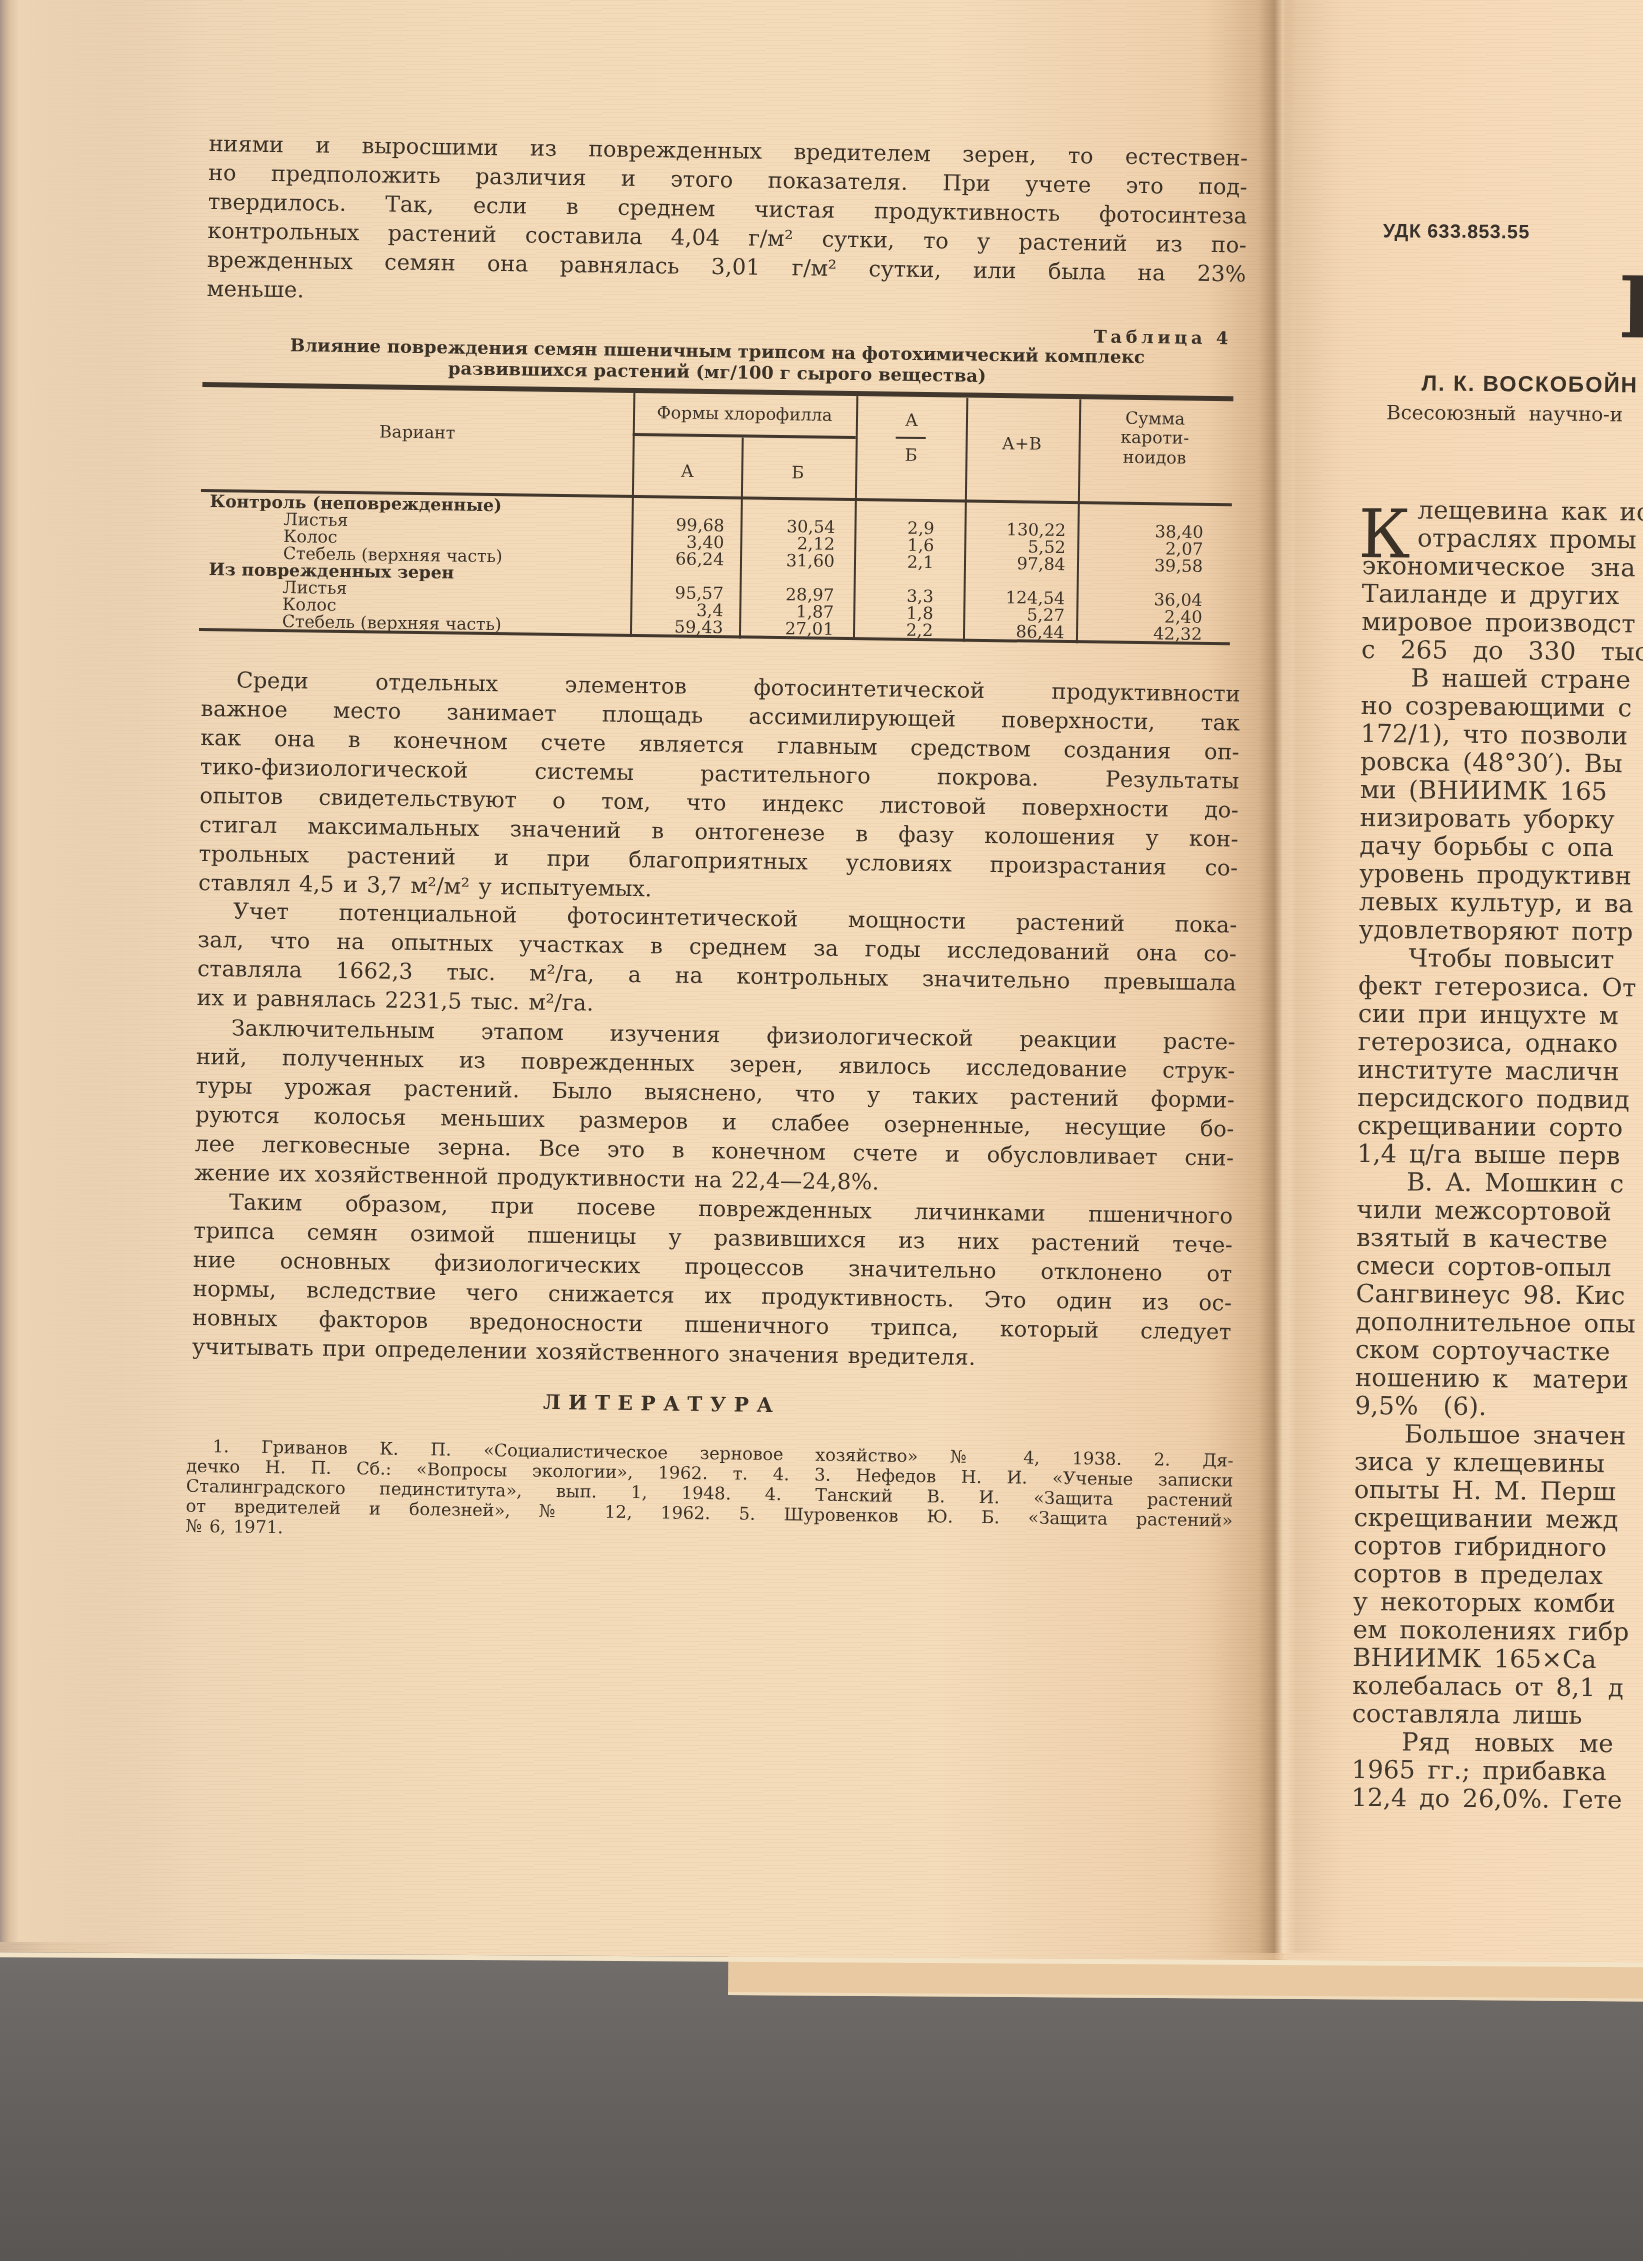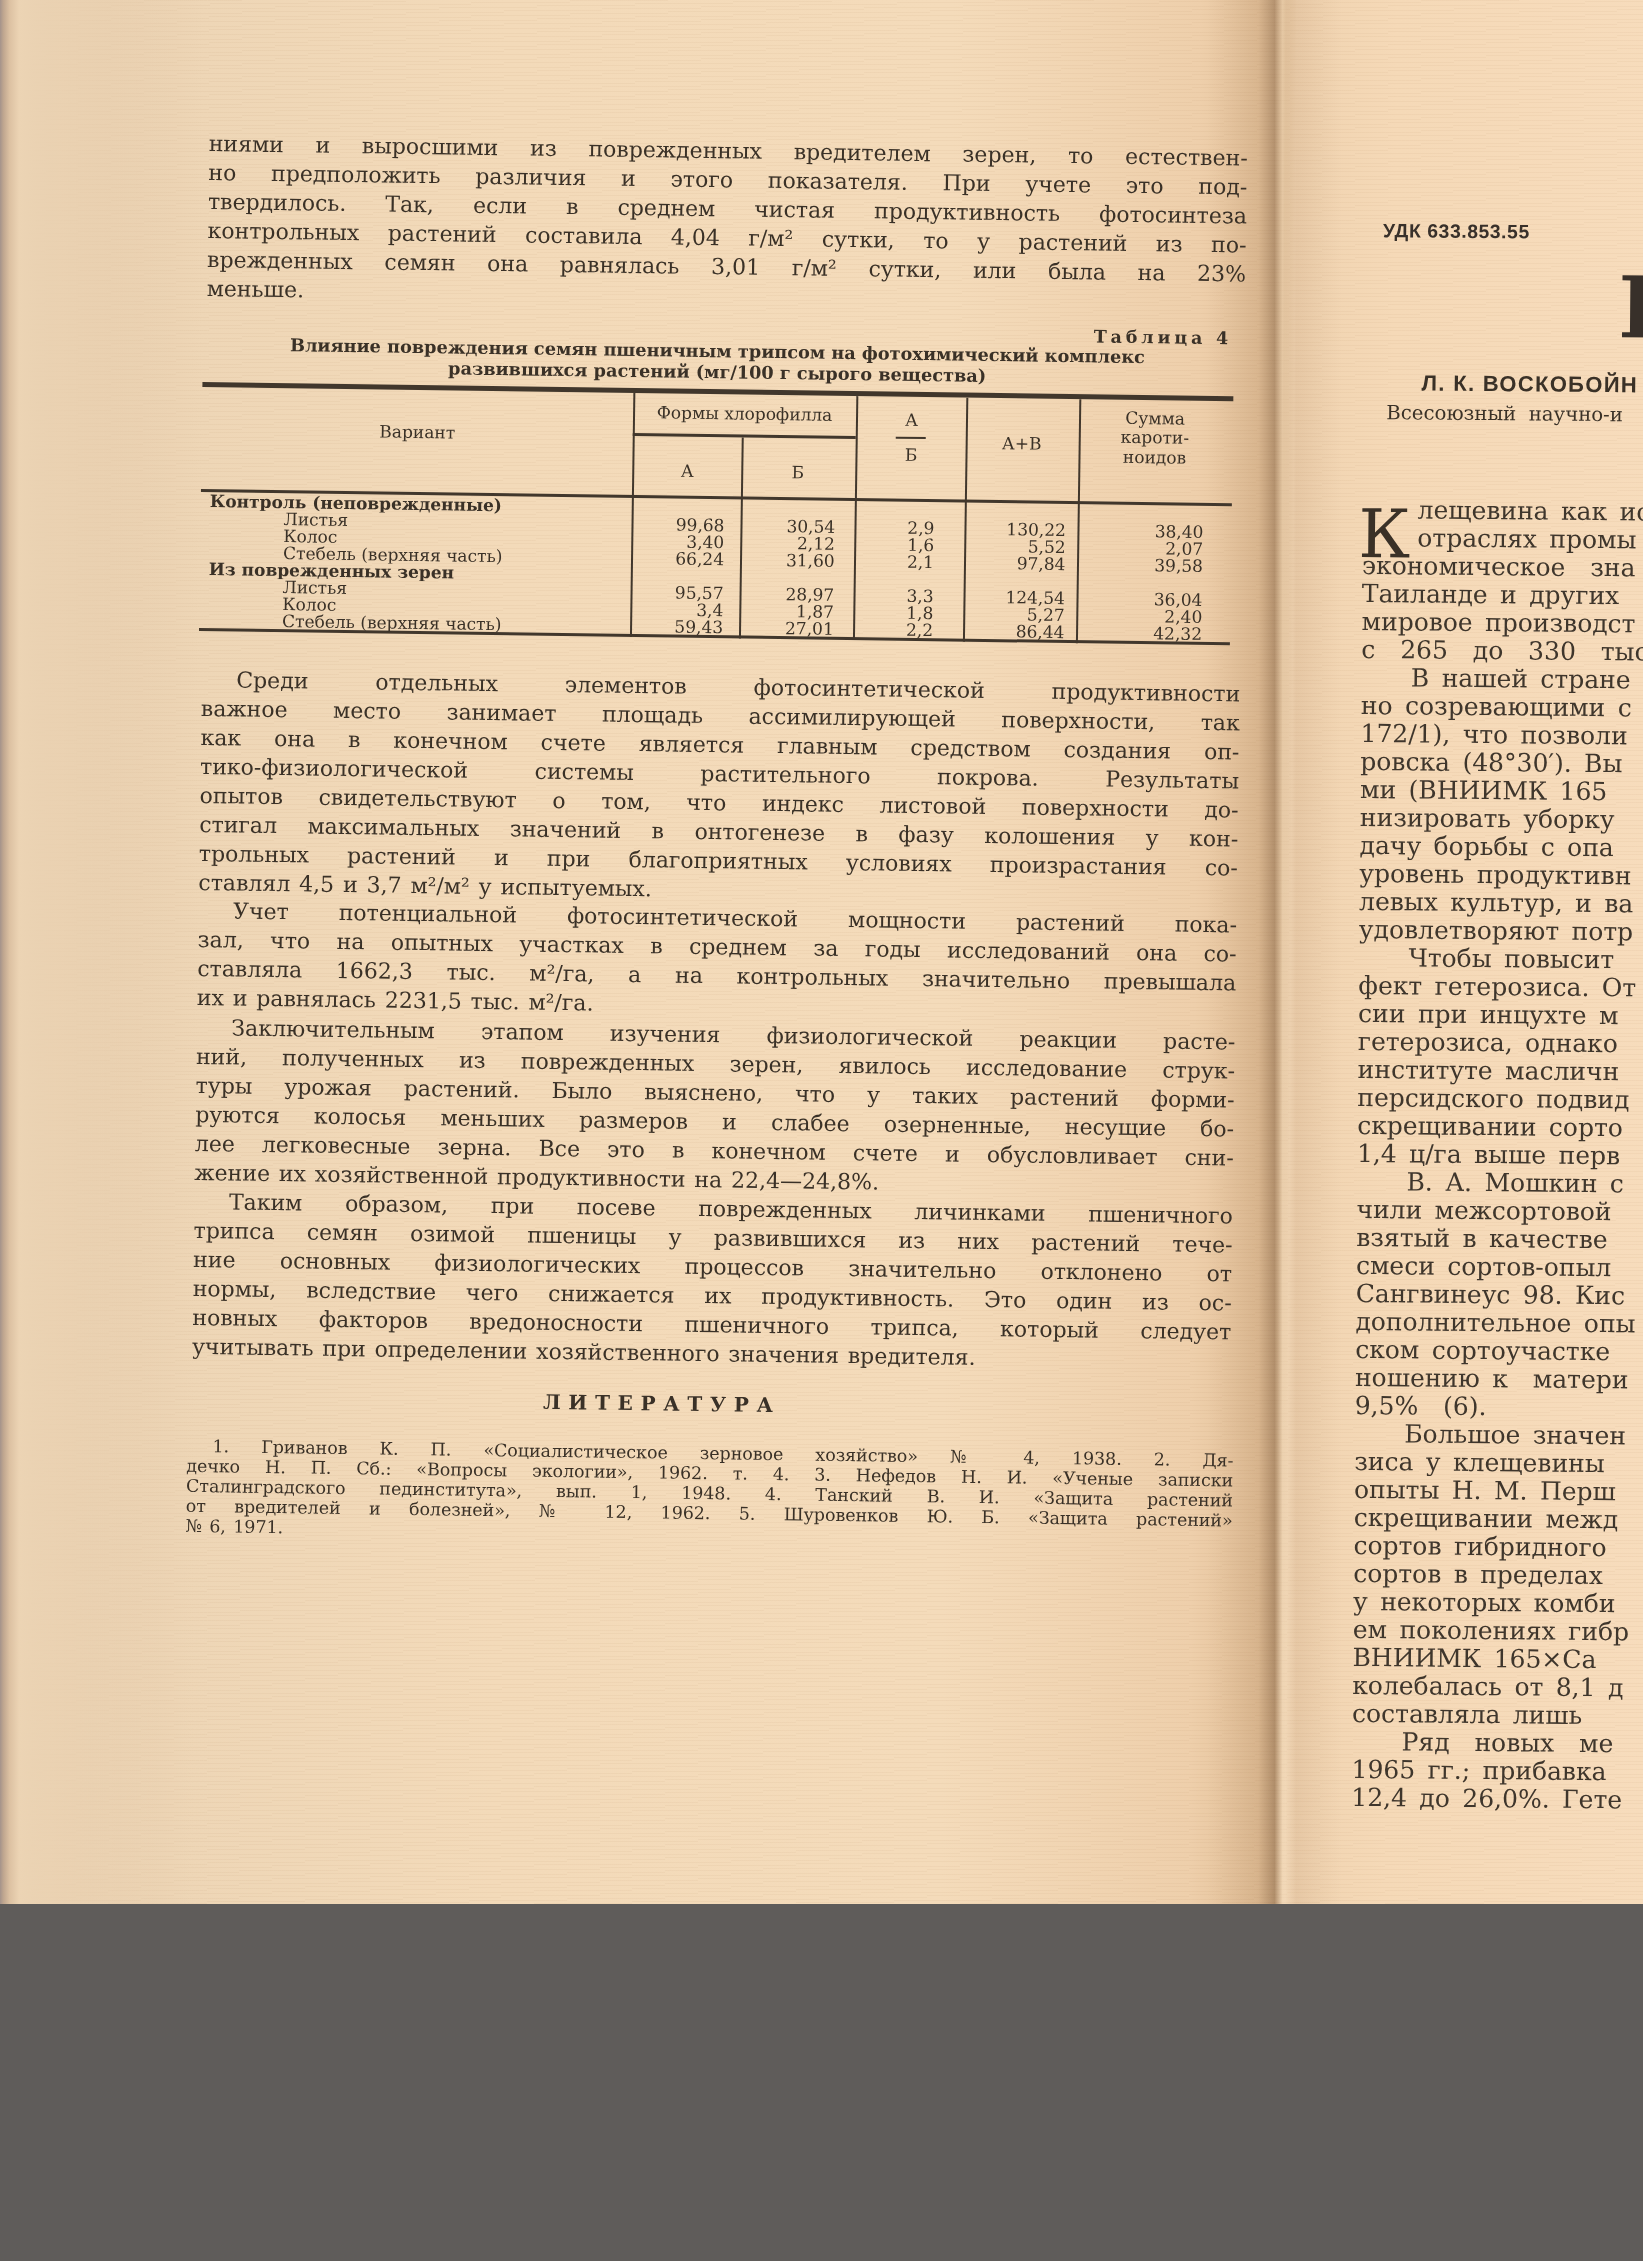--- a/index.html
+++ b/index.html
@@ -1,16 +1,16 @@
 <!DOCTYPE html>
 <html style="font-size:10.3px"><head>
 <meta charset="utf-8">
 <style>
   html,body{margin:0;padding:0;background:#5f5c5a;}
-  .stage{position:relative;width:1644px;height:1904px;overflow:hidden;background:#ef4444;
+  .stage{position:relative;width:1644px;height:2261px;overflow:hidden;background:#ef4444;
          font-family:"DejaVu Serif","Liberation Serif",serif;color:#3a3127;}
   .stage *{position:absolute;}
   
   .scan-bg{left:0;top:1902px;width:1644px;height:360px;z-index:1;
     background:linear-gradient(180deg,#7b7775 0%,#6e6a68 22%,#635f5d 62%,#595654 100%);}
   
   .paper-step{left:728px;top:1908px;width:922px;height:84px;z-index:2;background:#e9c9a2;
     border-bottom:3.9px solid #efdcbd;transform:rotate(.4deg);transform-origin:0 100%;}
   
   .paper{left:-39px;top:-58px;width:1779px;height:2010px;z-index:3;

